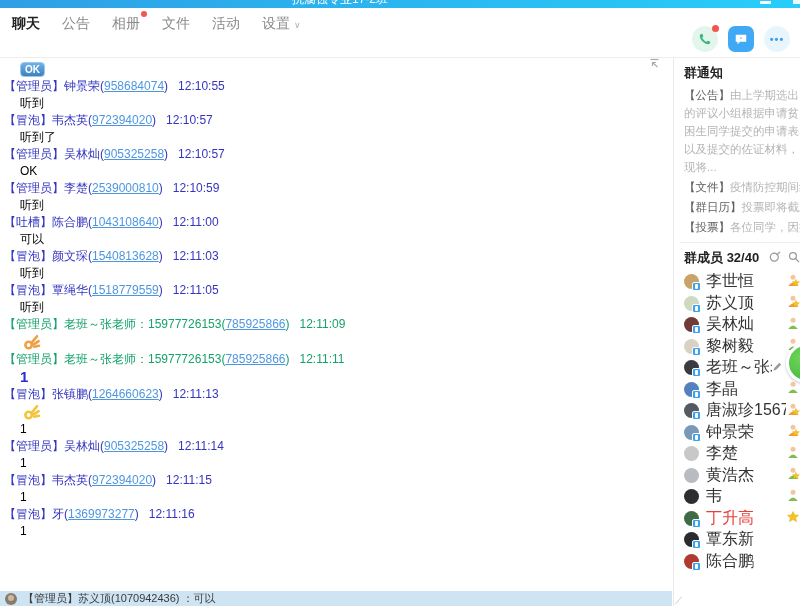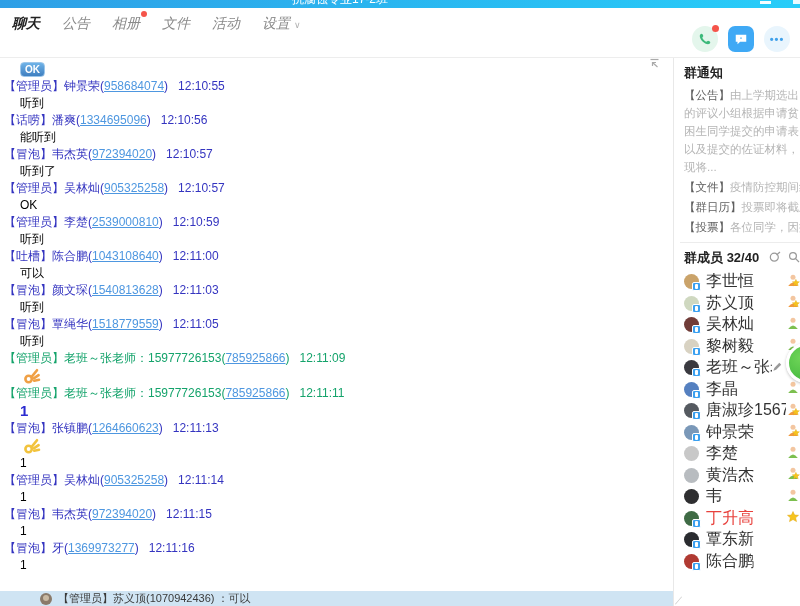--- a/index.html
+++ b/index.html
@@ -10,21 +10,21 @@
             background:linear-gradient(90deg,#2f9fe6 0%,#2ab4ef 45%,#28cdf9 100%);}
   .titlebar .wtitle{position:absolute;top:-9px;left:250px;width:180px;text-align:center;
                     color:#fff;font-size:12px;white-space:nowrap;}
   .win-min{position:absolute;top:1px;left:760px;width:11px;height:3px;background:#fff;opacity:.95;}
   .win-extra{position:absolute;top:0;left:793px;width:7px;height:4px;background:#fff;opacity:.9;}
   
   .tabbar{position:absolute;left:0;top:8px;width:800px;height:49px;background:#fff;
           border-bottom:1px solid #ededed;display:flex;align-items:center;}
   .tabs{display:flex;align-items:center;padding-left:8px;}
   .tab{position:relative;margin-right:14px;padding:0 4px 3px 4px;height:64px;line-height:48px;
-       font-size:14px;color:#8a8a8a;cursor:pointer;font-style:italic;}
+       font-size:14px;color:#8a8a8a;cursor:pointer;}
   .tab.active{color:#222;font-weight:bold;}
   .tab.active:after{content:"";position:absolute;left:2px;right:2px;bottom:2px;height:3px;background:#2f2f2f;}
   .tab .reddot{position:absolute;top:12px;right:-3px;width:6px;height:6px;border-radius:50%;background:#f5544a;display:none;}
   .tab.hasdot .reddot{display:block;}
   .tab .caret{font-size:9px;color:#b0b0b0;margin-left:4px;display:none;}
   .tab.hascaret .caret{display:inline;}
   .top-actions{position:absolute;right:10px;top:18px;display:flex;gap:10px;}
   .circle-btn{width:26px;height:26px;border-radius:50%;display:flex;align-items:center;justify-content:center;position:relative;cursor:pointer;}
   .phone-btn{background:#e4f6ec;}
   .phone-btn .rdot{position:absolute;top:-1px;right:-1px;width:7px;height:7px;border-radius:50%;background:#f5544a;}
@@ -40,21 +40,21 @@
   .msg-head .mtime{margin-left:10px;}
   .msg-body{line-height:17px;padding-left:16px;color:#000;}
   .msg-body.big-blue{font-size:15px;font-weight:bold;color:#2b2bd0;line-height:18px;}
   .ok-sticker{display:inline-block;margin:2px 0 1px 16px;background:linear-gradient(#6fb3e8,#3f7fc0);
               color:#fff;font-weight:bold;font-size:10px;border:1px solid #9cc6ea;border-radius:4px;
               padding:1px 4px;}
   .hand{display:inline-block;margin:0 0 0 2px;vertical-align:middle;}
   .collapse{position:absolute;right:12px;top:0px;color:#aaa;cursor:pointer;}
   
   .bottombar{position:absolute;left:0;top:591px;width:672px;height:15px;background:#cfe4f3;
-             display:flex;align-items:center;font-size:11px;color:#3a3a3a;cursor:pointer;padding-left:35px;}
+             display:flex;align-items:center;font-size:11px;color:#3a3a3a;cursor:pointer;}
   .bottombar .bavatar{width:12px;height:12px;border-radius:50%;background:#8a7a6a;margin:0 6px 0 5px;flex:none;position:relative;overflow:hidden;}
   .bottombar .bavatar:after{content:"";position:absolute;left:3px;top:2px;width:6px;height:6px;border-radius:50%;background:#c9b9a2;}
   
   .sidebar{position:absolute;left:673px;top:58px;width:127px;height:548px;background:#fff;
            border-left:1px solid #e8e8e8;box-sizing:border-box;padding:4px 0 0 10px;}
   .side-title{font-size:13px;font-weight:bold;color:#222;margin:2px 0 4px 0;}
   .notice-item{font-size:11.5px;line-height:18px;margin-bottom:2px;}
   .notice-item .nlabel{color:#5f5f5f;text-align:right;}
   .notice-item .ntext{color:#b5b5b5;}
   .notice-item.oneline{white-space:nowrap;overflow:hidden;}
@@ -124,24 +124,20 @@
         </g>
       </svg>
   </span>
   <div class="msglist" id="msglist">
       <div><span class="ok-sticker">OK</span></div>
       <div class="msg">
     <div class="msg-head blue"><span class="rolename">【管理员】钟景荣</span><span class="paren">(</span><a class="qq-link">958684074</a><span class="paren">)</span><span class="mtime">12:10:55</span></div>
     <div class="msg-body">听到</div>
   </div>
       <div class="msg">
-    <div class="msg-head blue"><span class="rolename">【话唠】潘爽</span><span class="paren">(</span><a class="qq-link">1334695096</a><span class="paren">)</span><span class="mtime">12:10:56</span></div>
-    <div class="msg-body">能听到</div>
-  </div>
-      <div class="msg">
     <div class="msg-head blue"><span class="rolename">【冒泡】韦杰英</span><span class="paren">(</span><a class="qq-link">972394020</a><span class="paren">)</span><span class="mtime">12:10:57</span></div>
     <div class="msg-body">听到了</div>
   </div>
       <div class="msg">
     <div class="msg-head blue"><span class="rolename">【管理员】吴林灿</span><span class="paren">(</span><a class="qq-link">905325258</a><span class="paren">)</span><span class="mtime">12:10:57</span></div>
     <div class="msg-body">OK</div>
   </div>
       <div class="msg">
     <div class="msg-head blue"><span class="rolename">【管理员】李楚</span><span class="paren">(</span><a class="qq-link">2539000810</a><span class="paren">)</span><span class="mtime">12:10:59</span></div>
     <div class="msg-body">听到</div>

